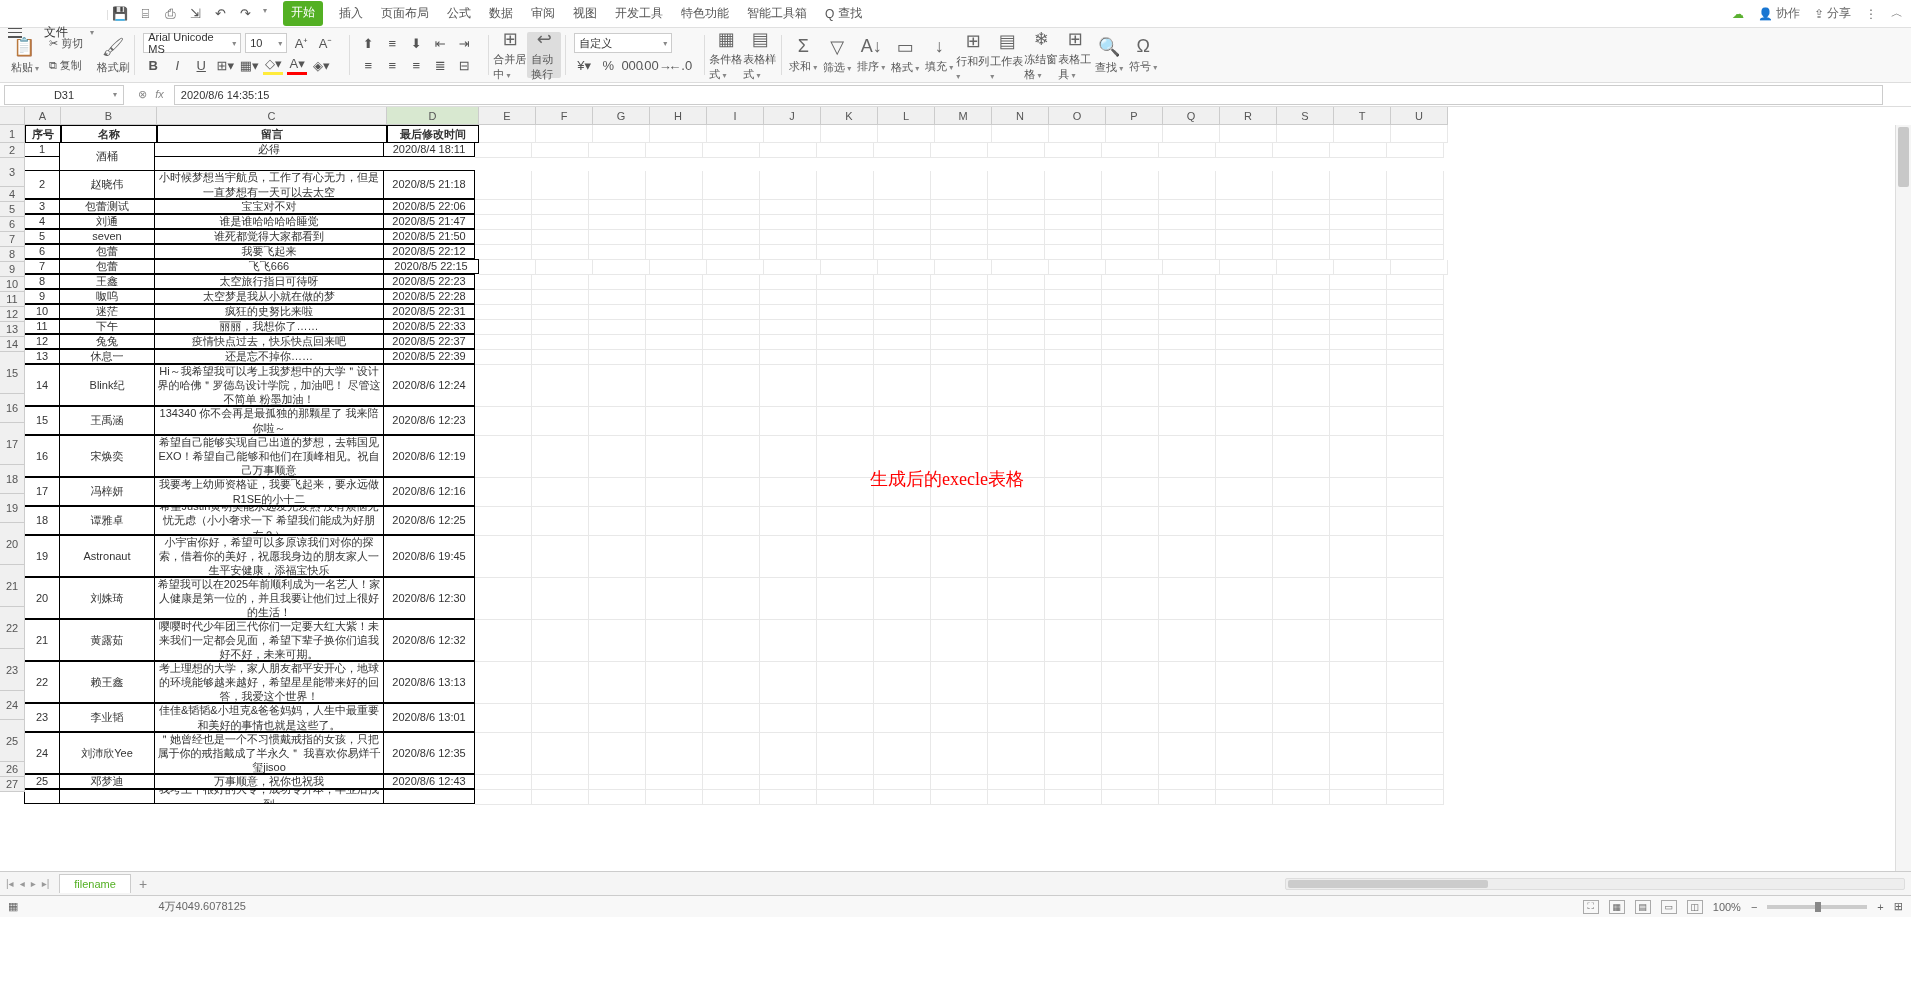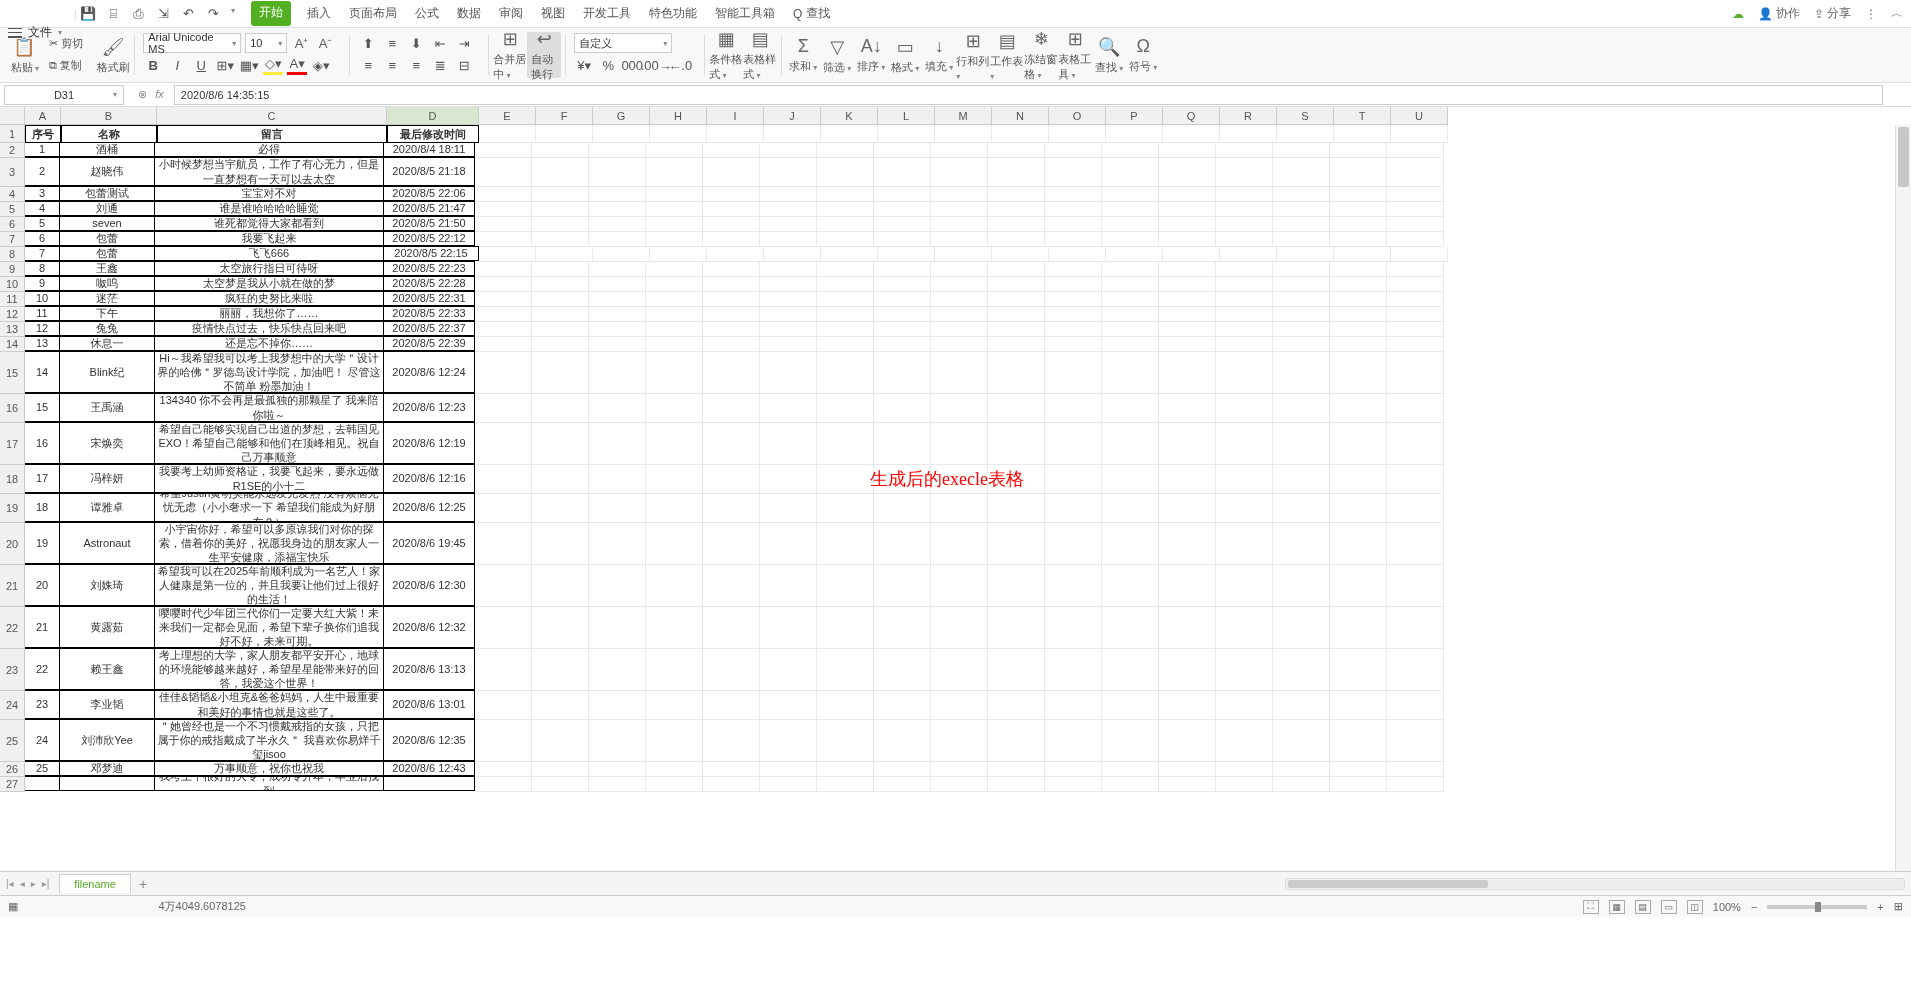--- a/index.html
+++ b/index.html
@@ -1,21 +1,21 @@
 <!DOCTYPE html>
 <html><head>
 <meta charset="utf-8">
 <style>
 * { margin:0; padding:0; box-sizing:border-box; font-family:"Microsoft YaHei",Arial,sans-serif; }
 body { background:#fff; font-size:11px; color:#333; overflow:hidden; width:1911px; height:1008px; position:relative; }
 
 
 .menubar { height:28px; background:#fff; display:flex; align-items:center; padding:0 8px; border-bottom:1px solid #e0e0e0; }
 .menubar .left { display:flex; align-items:center; gap:4px; }
-.menubar .file-group { display:flex; align-items:center; gap:2px; margin-right:8px;margin-top:38px; }
+.menubar .file-group { display:flex; align-items:center; gap:18px; margin-right:8px;margin-top:38px; }
 .hamburger { width:14px; height:10px; display:inline-block; position:relative; }
 .hamburger::before,.hamburger::after,.hamburger span { content:""; position:absolute; left:0; right:0; height:1.5px; background:#555; }
 .hamburger::before{top:0}.hamburger span{top:4px}.hamburger::after{bottom:0}
 .file-label { font-size:12px; color:#333; margin:0 4px; }
 .dropdown-caret { font-size:8px; color:#888; }
 .qat { display:flex; gap:10px; margin-right:12px; color:#666; }
 .qat-icon { width:15px; height:15px; display:inline-flex; align-items:center; justify-content:center; font-size:13px; cursor:pointer; color:#555; }
 .tabs { display:flex; gap:14px; }
 .tab { font-size:12px; color:#555; cursor:pointer; padding:4px 2px; }
 .tab.active { background:#53b023; color:#fff; border-radius:3px; padding:3px 8px; }
@@ -366,21 +366,21 @@
         <div class="cell" style="width: 57px; height: 18px;"></div>
         <div class="cell" style="width: 57px; height: 18px;"></div>
         <div class="cell" style="width: 57px; height: 18px;"></div>
         <div class="cell" style="width: 57px; height: 18px;"></div>
         <div class="cell" style="width: 57px; height: 18px;"></div>
         <div class="cell" style="width: 57px; height: 18px;"></div>
         <div class="cell" style="width: 57px; height: 18px;"></div>
       </div>
       <div class="cell-row">
         <div class="cell data-cell" style="width: 36px; height: 15px;">1</div>
-        <div class="cell data-cell" style="width: 96px; height: 15px;">酒桶</div>
+        <div class="cell data-cell" style="width: 96px; height: 29px;">酒桶</div>
         <div class="cell data-cell" style="width: 230px; height: 15px; white-space: normal;">必得</div>
         <div class="cell data-cell" style="width: 92px; height: 15px;">2020/8/4 18:11</div>
         <div class="cell" style="width: 57px; height: 15px;"></div>
         <div class="cell" style="width: 57px; height: 15px;"></div>
         <div class="cell" style="width: 57px; height: 15px;"></div>
         <div class="cell" style="width: 57px; height: 15px;"></div>
         <div class="cell" style="width: 57px; height: 15px;"></div>
         <div class="cell" style="width: 57px; height: 15px;"></div>
         <div class="cell" style="width: 57px; height: 15px;"></div>
         <div class="cell" style="width: 57px; height: 15px;"></div>

